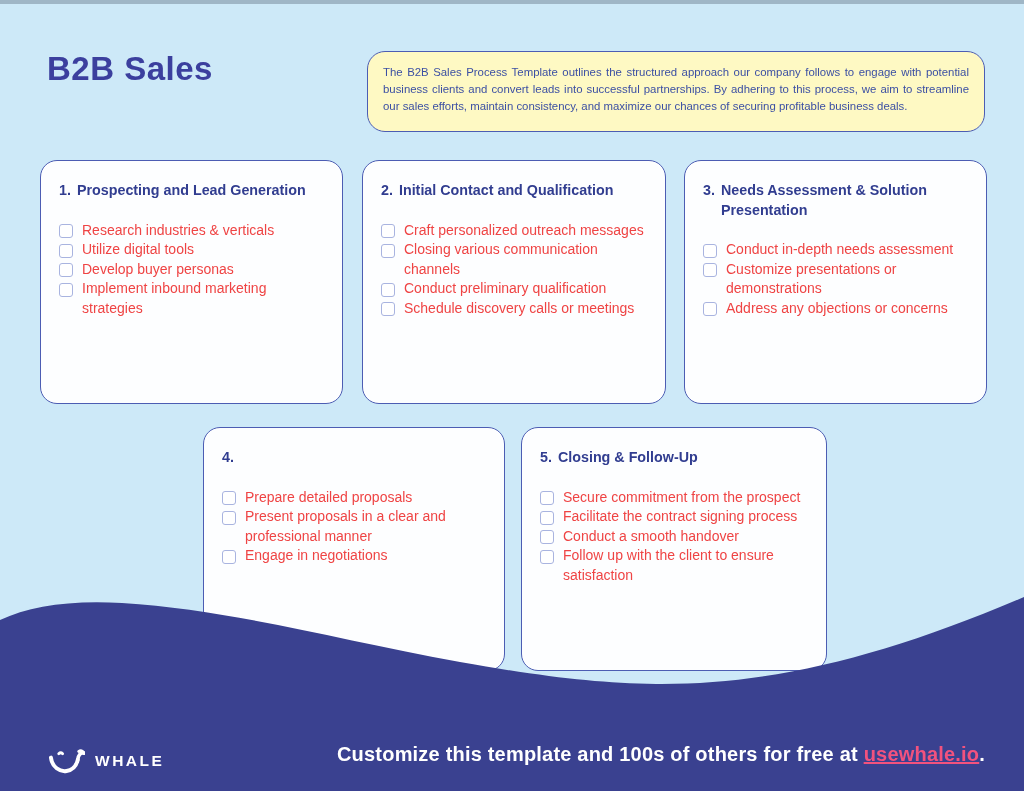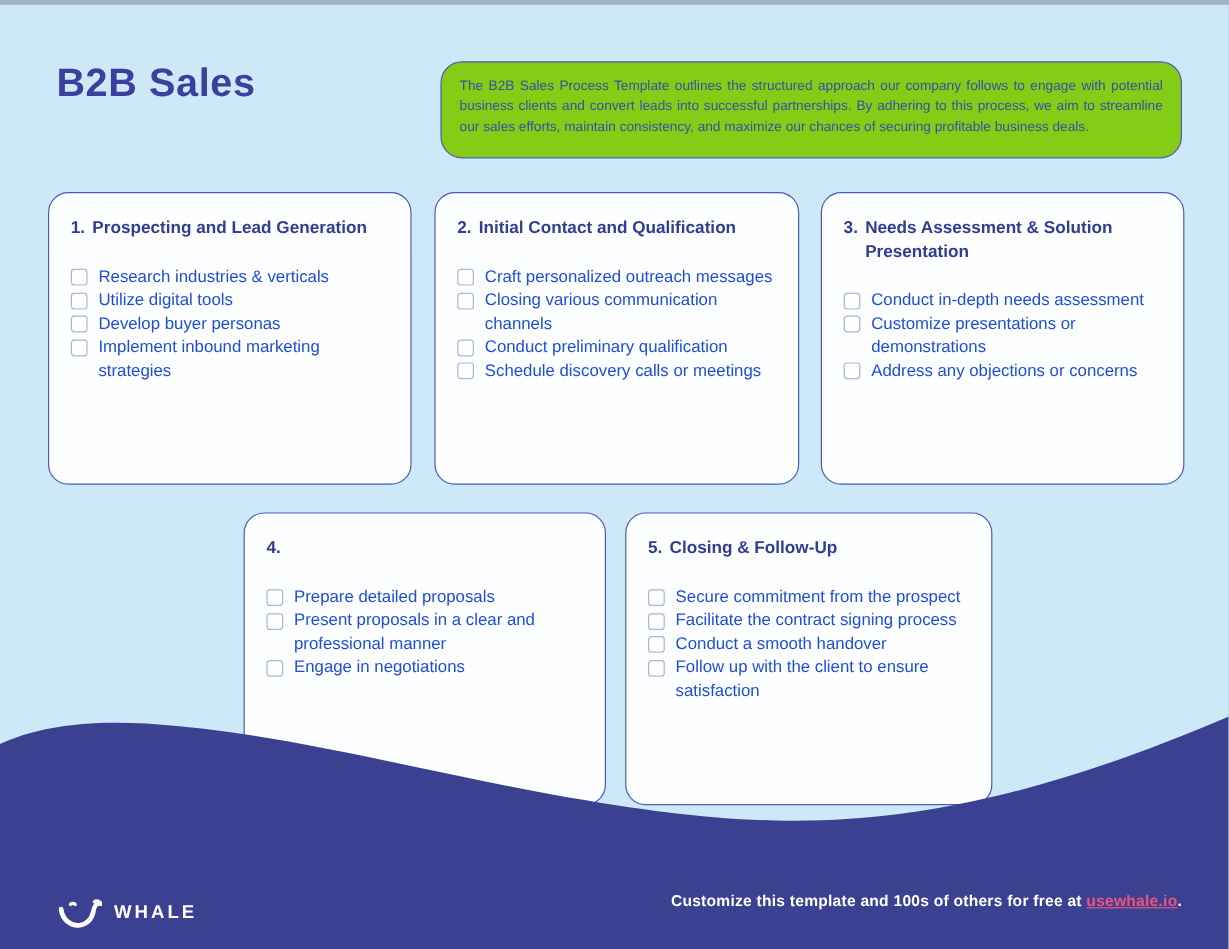--- a/index.html
+++ b/index.html
@@ -16,21 +16,21 @@
     position:absolute;left:47px;top:44px;width:300px;
     color:#3b3f9e;font-weight:bold;font-size:33px;line-height:41px;
     letter-spacing:.5px;
   }
   .title-line2{display:flex;align-items:center;gap:14px;}
   .title-whale-icon{width:62px;height:44px;margin-top:6px;}
   
   .desc-box{
     position:absolute;left:367px;top:47px;width:618px;height:81px;
     box-sizing:border-box;
-    background:#84cc16;border:1.6px solid #4c5db3;border-radius:18px;
+    background:#fef9c3;border:1.6px solid #4c5db3;border-radius:18px;
     padding:12px 15px 10px 15px;
   }
   .desc-text{
     color:#3b4fa3;font-size:11.4px;line-height:1.5;text-align:justify;
   }
   
   .card{
     position:absolute;width:303px;height:244px;box-sizing:border-box;
     background:#fdfeff;border:1.4px solid #4c5db3;border-radius:17px;
     padding:20px 17px 16px 18px;
@@ -40,21 +40,21 @@
   .card-3{left:684px;top:156px;}
   .card-4{left:203px;top:423px;width:302px;}
   .card-5{left:521px;top:423px;width:306px;}
   .card-heading{
     display:flex;gap:6px;
     color:#313d90;font-weight:bold;font-size:14.3px;line-height:19.5px;
   }
   .items{margin-top:20px;}
   .item{
     display:flex;gap:9px;
-    color:#1d4ed8;font-size:14px;line-height:19.6px;
+    color:#ef4444;font-size:14px;line-height:19.6px;
   }
   .checkbox{
     flex:none;width:12px;height:12px;margin-top:3.5px;
     background:#ffffff;border:1.5px solid #a9b4e0;border-radius:3px;
     cursor:pointer;
   }
   .item-label{flex:1;}
   
   .wave{
     position:absolute;left:0;top:0;width:1024px;height:791px;
@@ -63,21 +63,21 @@
   .footer-bar{
     position:absolute;left:47px;right:39px;top:739px;height:36px;
     z-index:6;display:flex;justify-content:space-between;
   }
   .brand{display:flex;align-items:center;gap:10px;}
   .brand-whale-icon{width:38px;height:27px;}
   .brand-name{
     color:#ffffff;font-weight:bold;font-size:15.5px;letter-spacing:2.5px;
   }
   .footer-msg{
-    color:#ffffff;font-weight:bold;font-size:13px;letter-spacing:.2px;
+    color:#ffffff;font-weight:bold;font-size:20px;letter-spacing:.2px;
   }
   .footer-link{
     color:#f2527e;text-decoration:underline;cursor:pointer;
   }
 </style>
 </head>
 <body>
 
 <div class="canvas">
 

